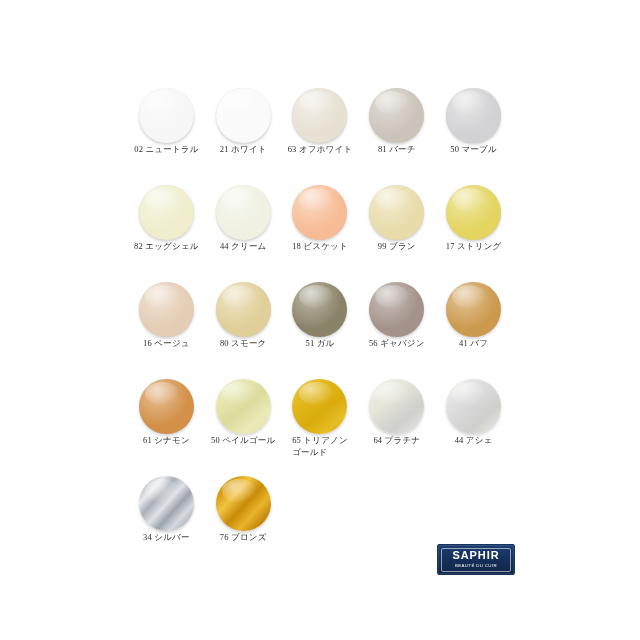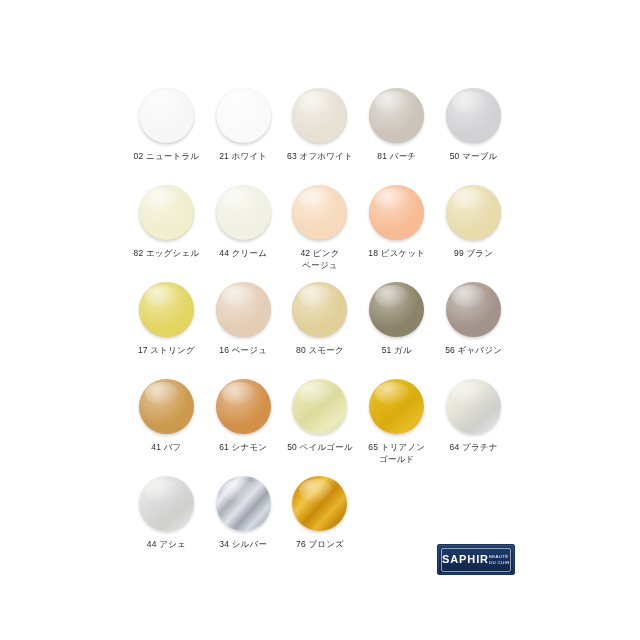--- a/index.html
+++ b/index.html
@@ -69,29 +69,27 @@
     height: 42%;
     border-radius: 50%;
     background: radial-gradient(ellipse at 35% 30%,
                 rgba(255,255,255,0.55) 0%,
                 rgba(255,255,255,0.22) 45%,
                 rgba(255,255,255,0.0) 78%);
     pointer-events: none;
   }
 
   .swatch-label {
-    margin-top: 7px;
     font-size: 8.5px;
     line-height: 11.5px;
     color: #2b2b2b;
-    text-align: center;
     letter-spacing: 0.2px;
     max-width: 78px;
     white-space: pre-line;
-    font-family: Liberation Sans, sans-serif;
+    font-family: Liberation Serif, serif;
   }
 
   
   #saphir-logo {
     position: absolute;
     left: 437px;
     top: 544px;
     width: 76px;
     height: 29px;
     background: linear-gradient(180deg, #1d3f72 0%, #16305b 48%, #102446 100%);
@@ -102,21 +100,21 @@
     align-items: center;
     justify-content: center;
     box-shadow: inset 0 0 0 1px rgba(255,255,255,0.10);
   }
   #saphir-logo .logo-inner {
     width: 68px;
     height: 22px;
     border: 1px solid rgba(255,255,255,0.55);
     border-radius: 2px;
     display: flex;
-    flex-direction: row;
+    flex-direction: column;
     align-items: center;
     justify-content: center;
   }
   .logo-wordmark {
     color: #ffffff;
     font-weight: bold;
     font-size: 11px;
     line-height: 11px;
     letter-spacing: 0.9px;
     font-family: "Liberation Sans", sans-serif;
@@ -173,27 +171,20 @@
         <div class="swatch-label">82 エッグシェル</div>
       </div>
       <div class="swatch-cell">
         <div class="swatch-disc-wrap">
           <div class="swatch-disc" style="background: radial-gradient(circle at 34% 28%, rgba(255, 255, 255, 0.42) 0%, rgba(255, 255, 255, 0) 58%), rgb(240, 241, 226);"></div>
         </div>
         <div class="swatch-label">44 クリーム</div>
       </div>
       <div class="swatch-cell">
         <div class="swatch-disc-wrap">
-          <div class="swatch-disc" style="background: radial-gradient(circle at 34% 28%, rgba(255, 255, 255, 0.42) 0%, rgba(255, 255, 255, 0) 58%), rgb(247, 217, 187);"></div>
-        </div>
-        <div class="swatch-label">42 ピンク
-ベージュ</div>
-      </div>
-      <div class="swatch-cell">
-        <div class="swatch-disc-wrap">
           <div class="swatch-disc" style="background: radial-gradient(circle at 34% 28%, rgba(255, 255, 255, 0.42) 0%, rgba(255, 255, 255, 0) 58%), rgb(247, 188, 149);"></div>
         </div>
         <div class="swatch-label">18 ビスケット</div>
       </div>
       <div class="swatch-cell">
         <div class="swatch-disc-wrap">
           <div class="swatch-disc" style="background: radial-gradient(circle at 34% 28%, rgba(255, 255, 255, 0.42) 0%, rgba(255, 255, 255, 0) 58%), rgb(232, 220, 171);"></div>
         </div>
         <div class="swatch-label">99 ブラン</div>
       </div>

